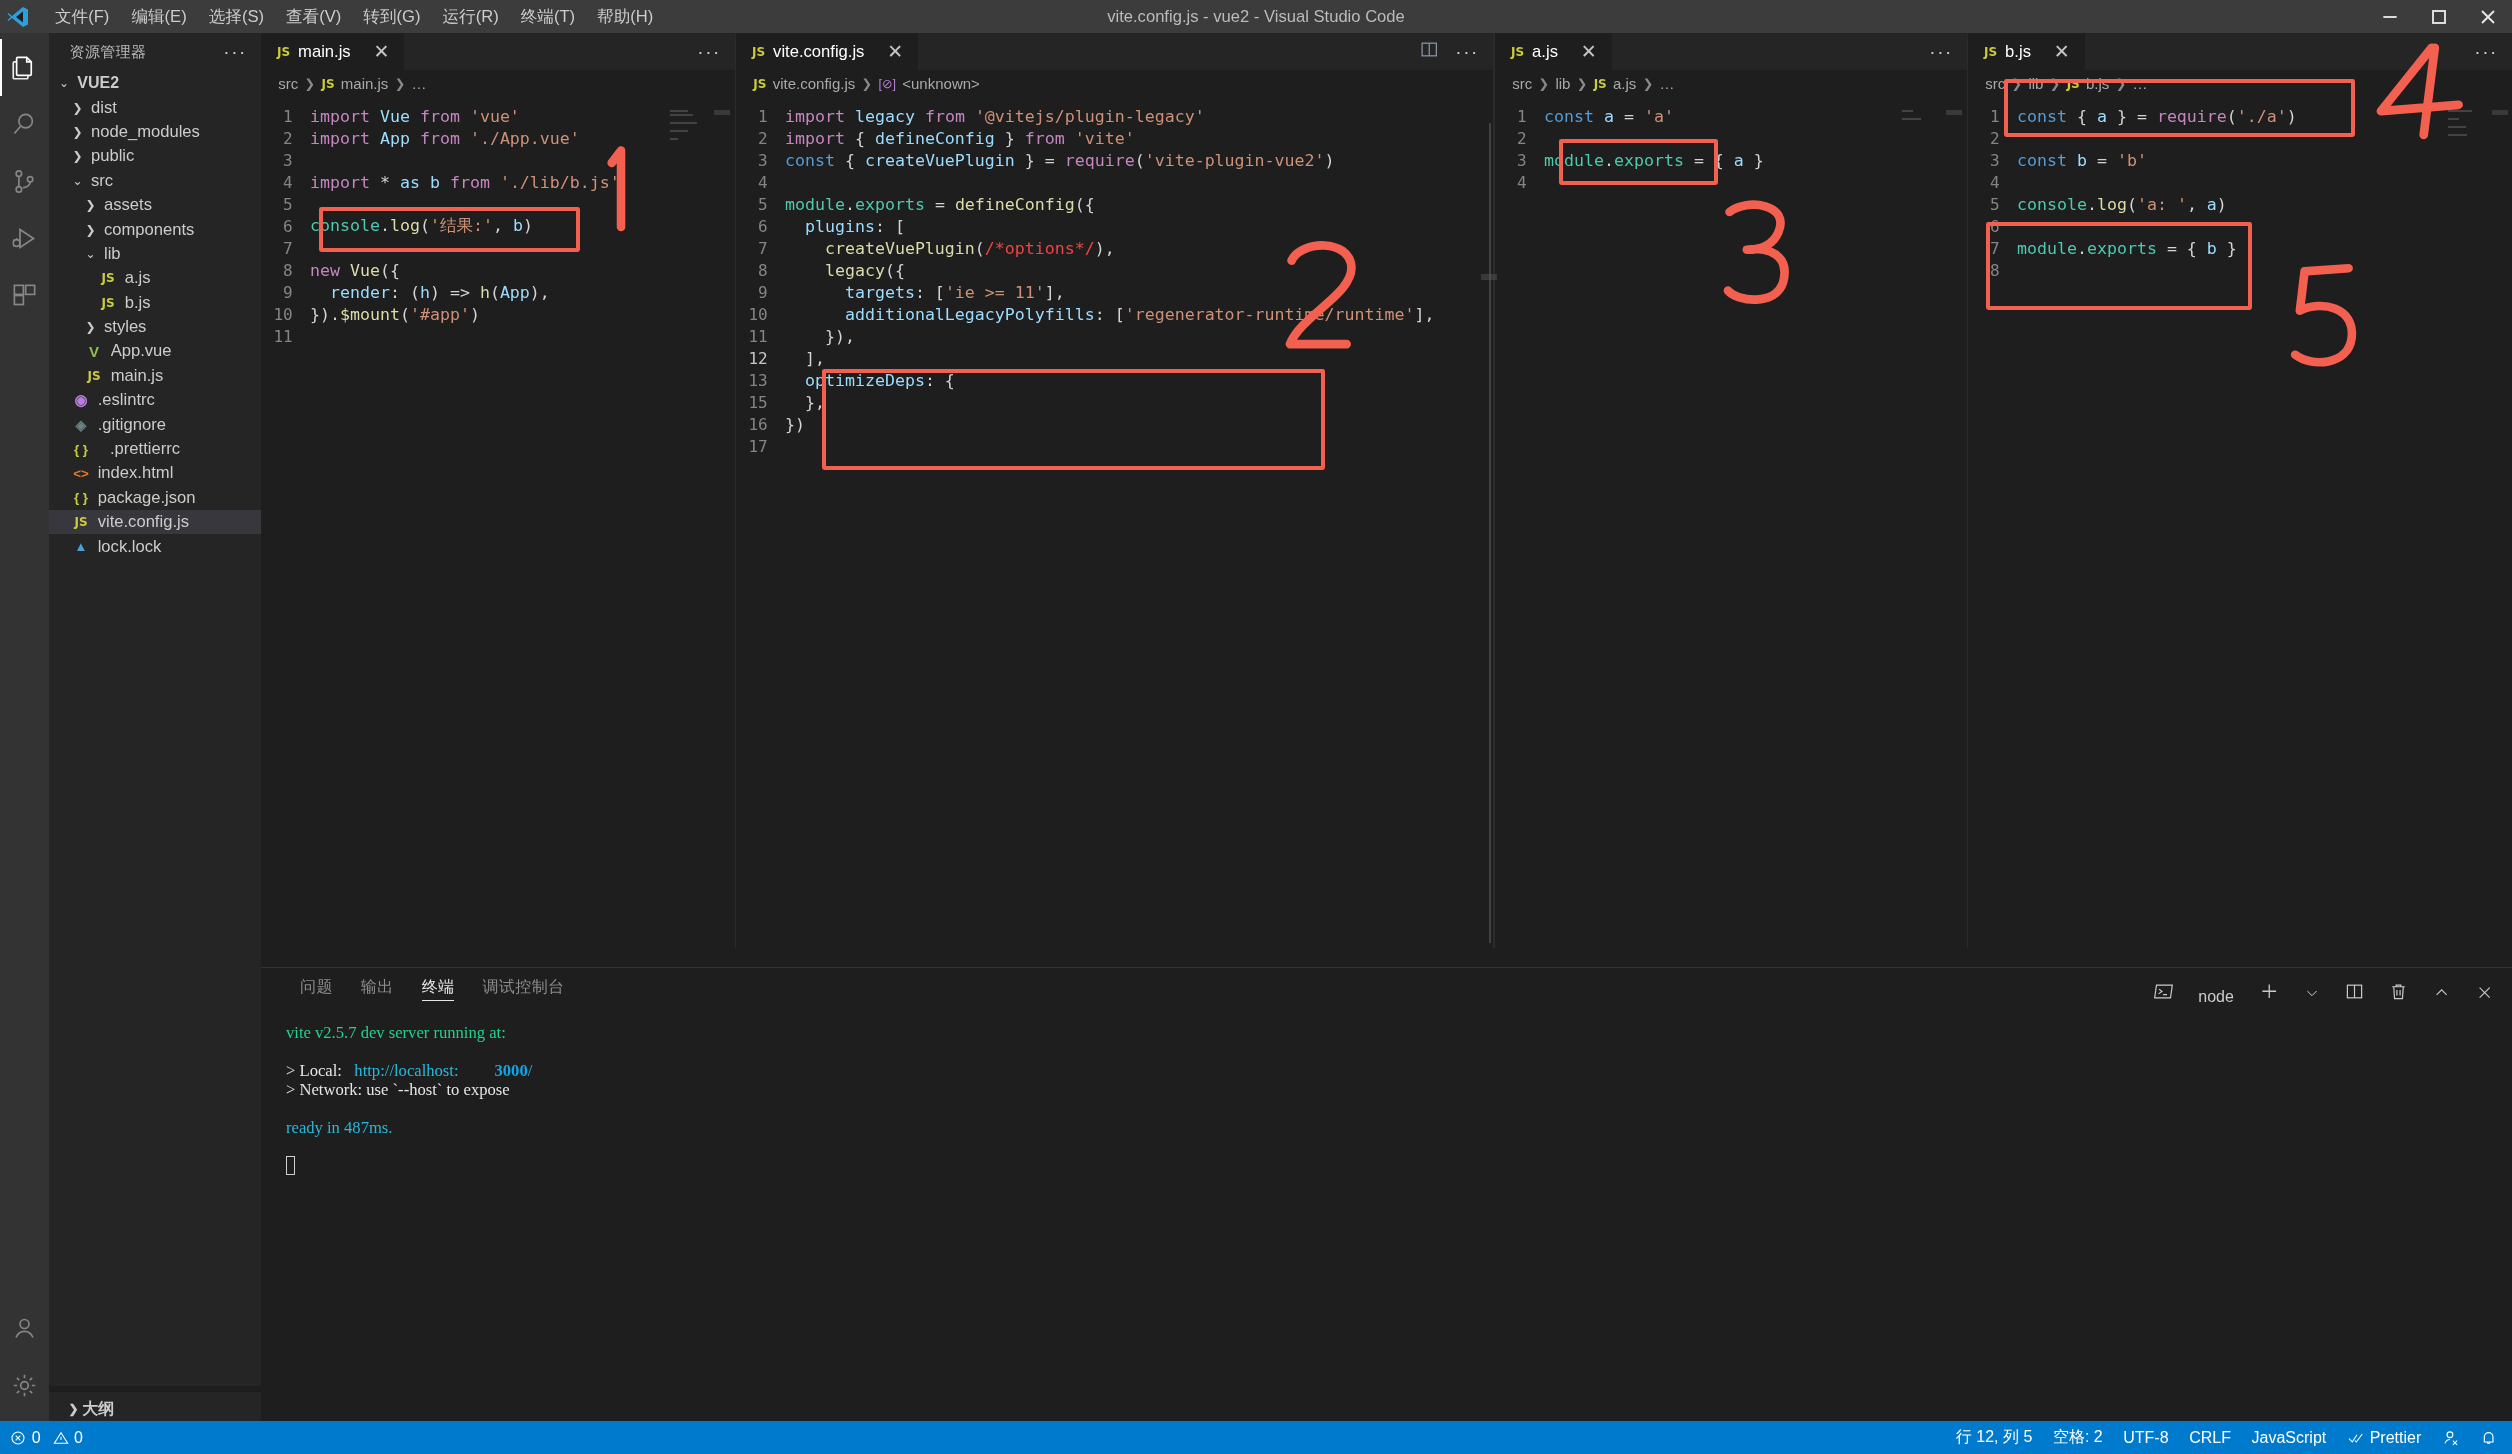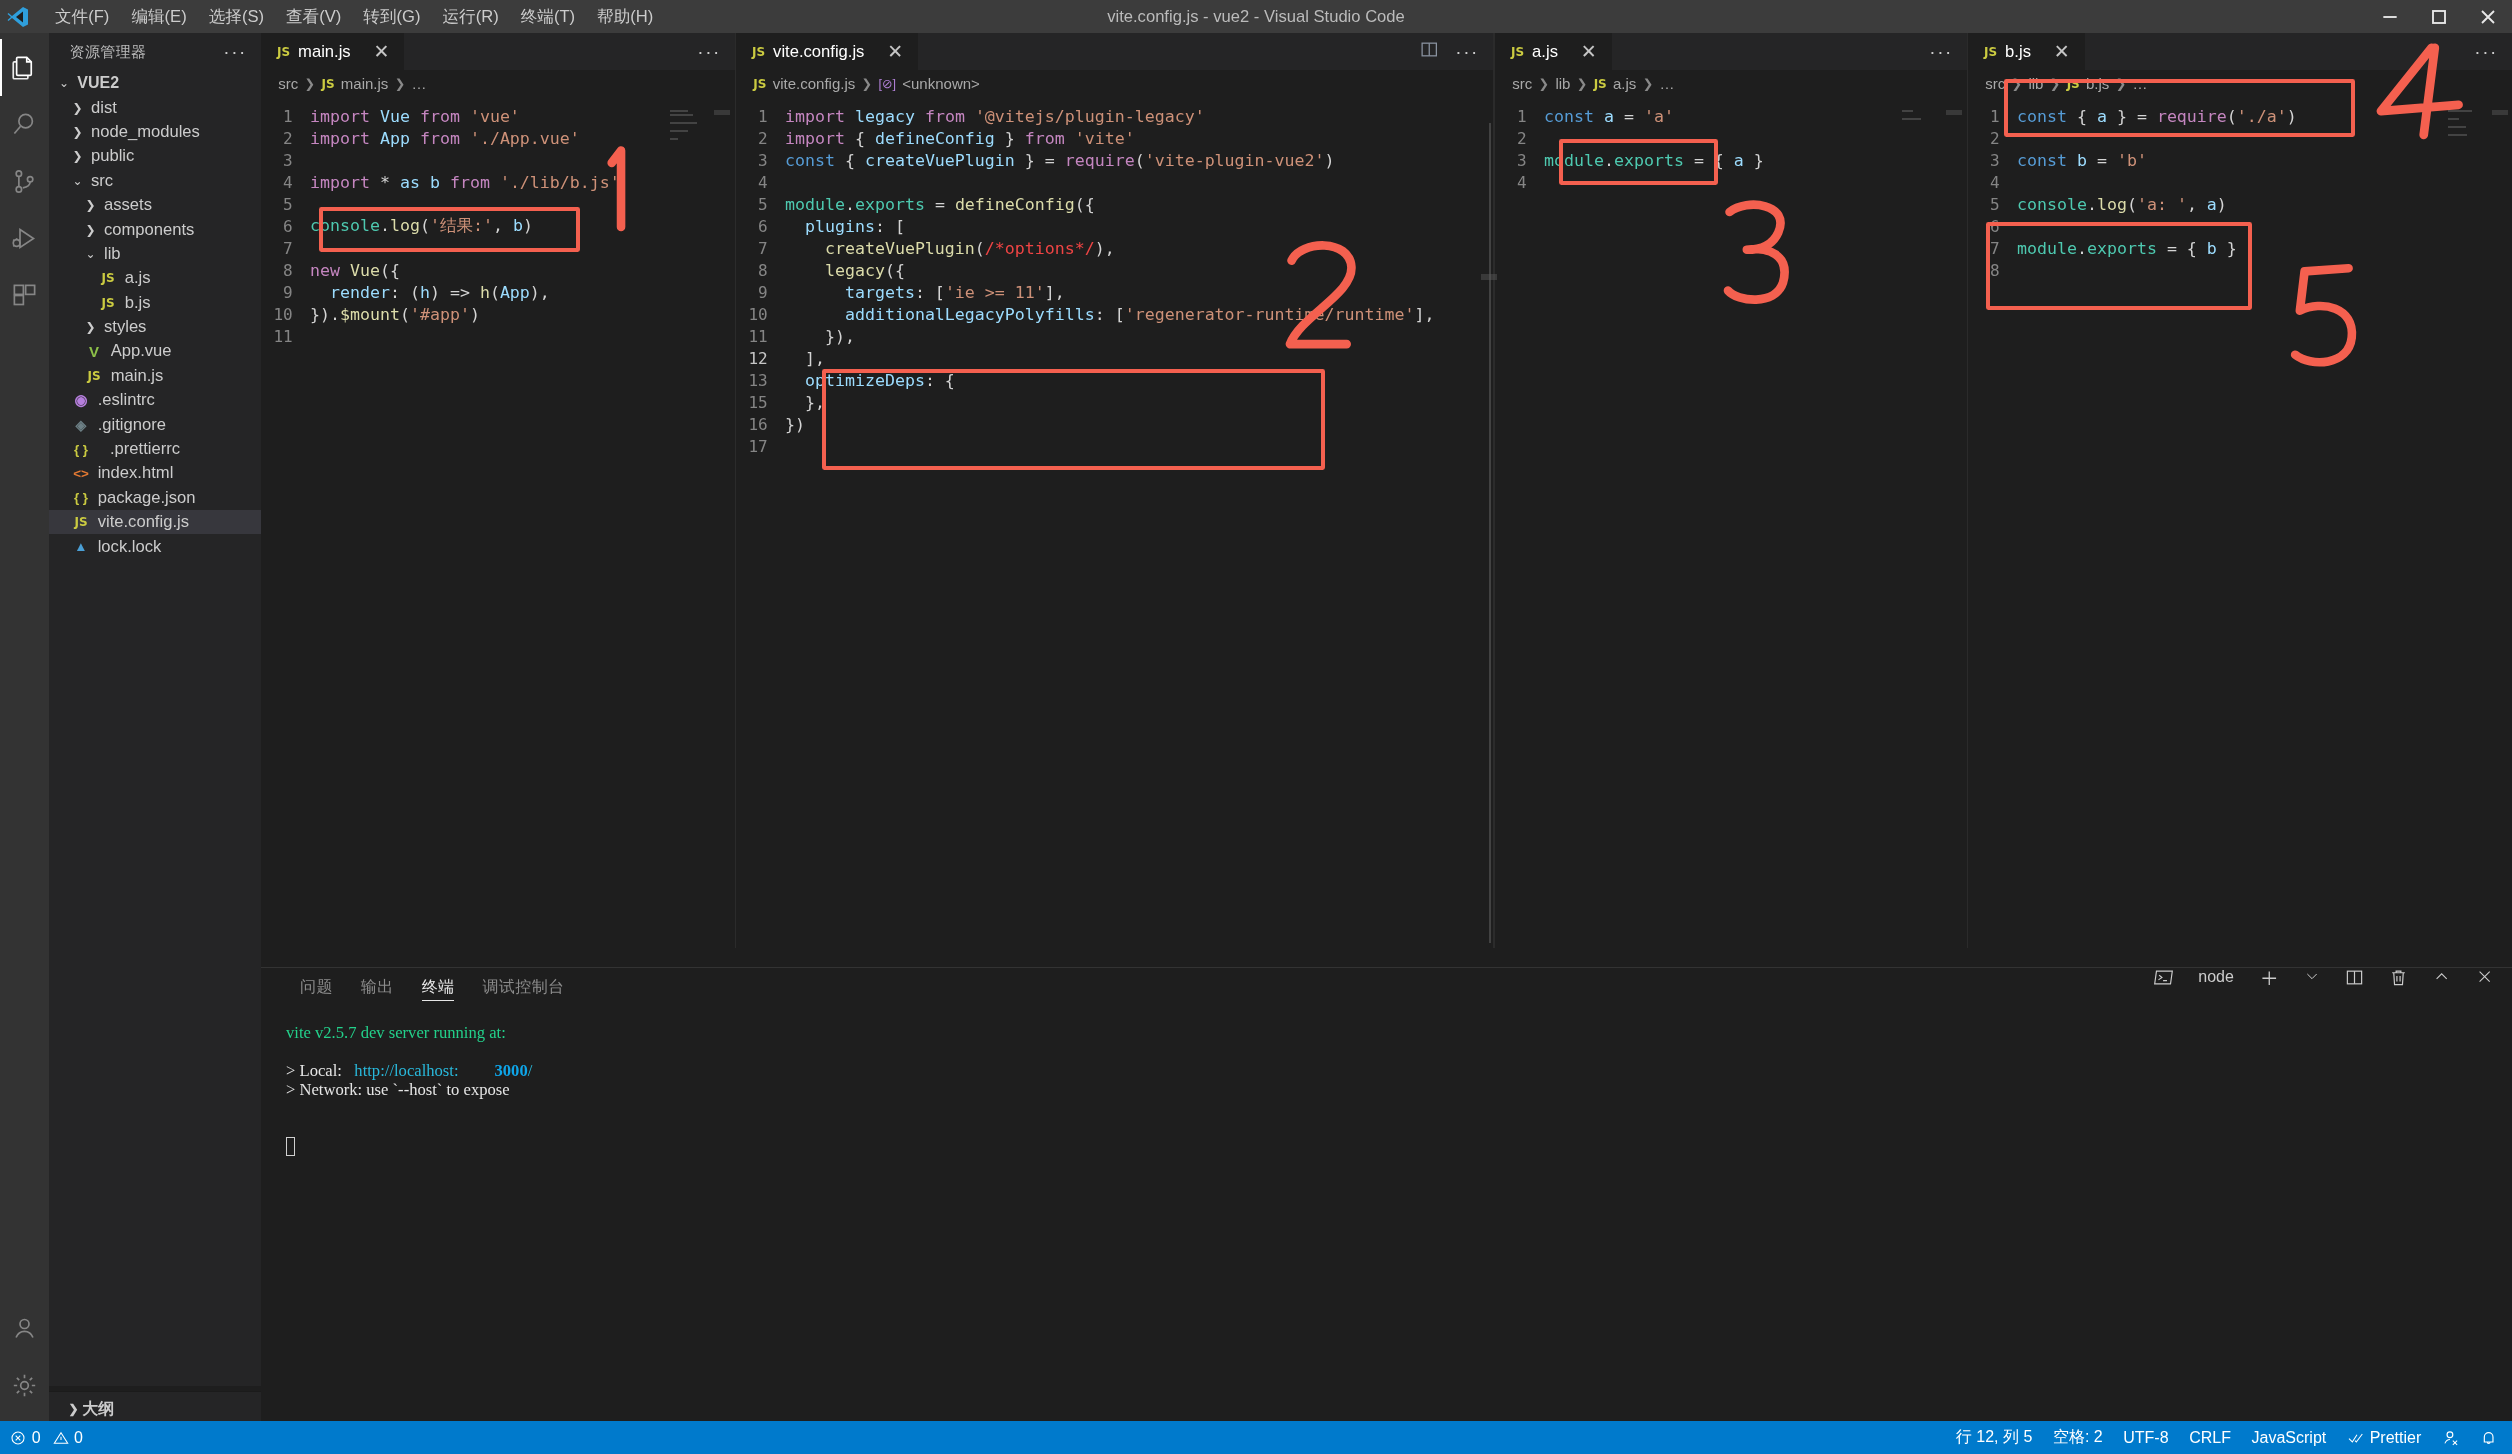--- a/index.html
+++ b/index.html
@@ -114,21 +114,21 @@
   #panel-tabs { height:38px; display:flex; align-items:center; padding-left:25px; gap:0; }
   .ptab {
     font-size:16px; color:#8c8c8c; padding:0 14px; height:38px;
     display:flex; align-items:center; position:relative; letter-spacing:0.4px;
   }
   .ptab.active { color:#e7e7e7; }
   .ptab.active::after {
     content:""; position:absolute; left:14px; right:14px; bottom:4.7px; height:1.6px; background:#e7e7e7;
   }
   #panel-actions {
-    position:absolute; right:19px; top:0; height:38px; display:flex; align-items:flex-start; gap:25px;
+    position:absolute; right:19px; top:0; height:38px; display:flex; align-items:flex-end; gap:25px;
   }
   #panel-actions svg { stroke:#cccccc; fill:none; stroke-width:1.5; }
   .term-line { font-family:Liberation Serif, serif; font-size:16.6px; line-height:19px; white-space:pre; }
   .t-green { color:#23d18b; }
   .t-cyan  { color:#29b8db; }
   .t-white { color:#e5e5e5; }
   .t-boldw { color:#0ea5e9; font-weight:bold;margin-left:36px; }
 
   
   #statusbar {
@@ -571,20 +571,21 @@
           </svg>
       </span>
     </div>
   </div>
   <div id="terminal-body" style="padding:17.3px 0 0 25px;">
       <div class="term-line" style="margin-bottom: 19px;"><span class="t-green">vite v2.5.7 dev server running at:</span></div>
       <div class="term-line"><span class="t-white"></span></div>
       <div class="term-line"><span class="t-white">&gt; Local:   </span><span class="t-cyan">http://localhost:</span><span class="t-boldw">3000</span><span class="t-cyan">/</span></div>
       <div class="term-line" style="margin-bottom: 19px;"><span class="t-white">&gt; Network: use `--host` to expose</span></div>
       <div class="term-line"><span class="t-white"></span></div>
+      <div class="term-line"><span class="t-cyan">ready in 487ms.</span></div>
       <div class="term-line"><span style="display:inline-block;width:8.7px;height:19px;border:0.8px solid #d0d0d0;margin-top:19px"></span></div>
     </div>
 </div>
 
 <div id="statusbar">
   <div class="sb-item">
     <svg width="16" height="16" viewBox="0 0 24 24">
         <circle cx="12" cy="12" r="9"></circle>
         <path d="M8.5 8.5 L15.5 15.5 M15.5 8.5 L8.5 15.5"></path>
       </svg>

